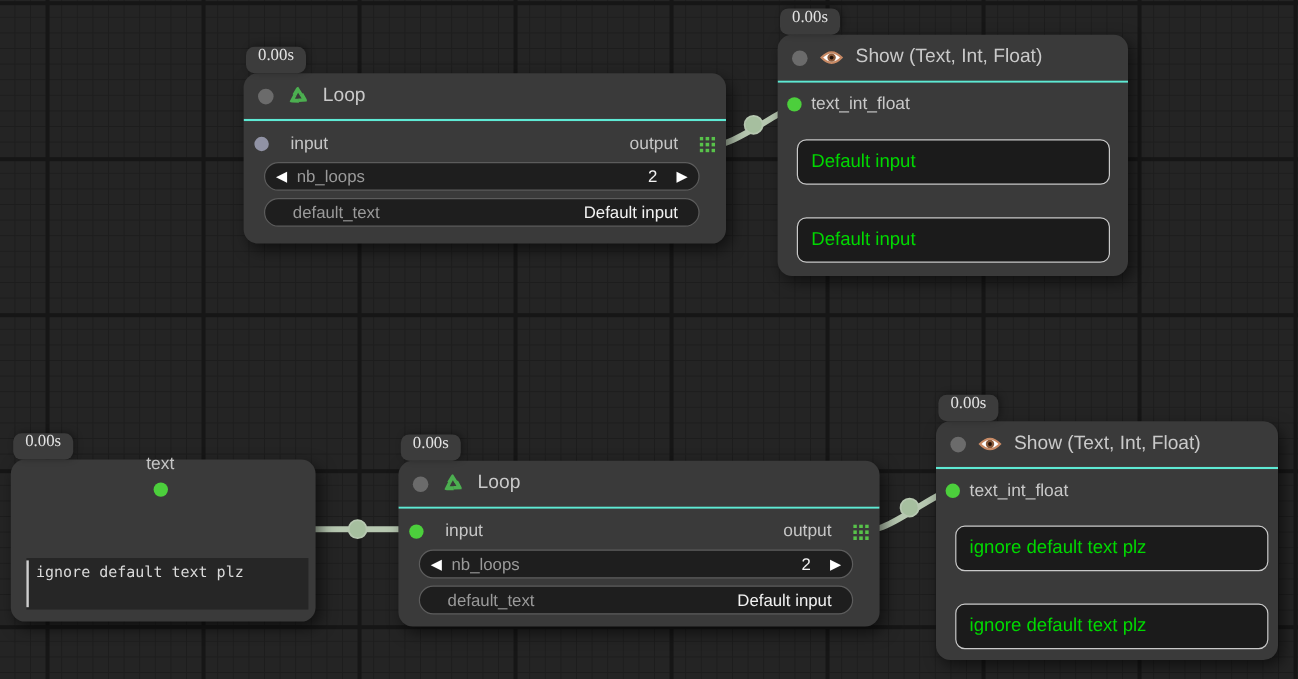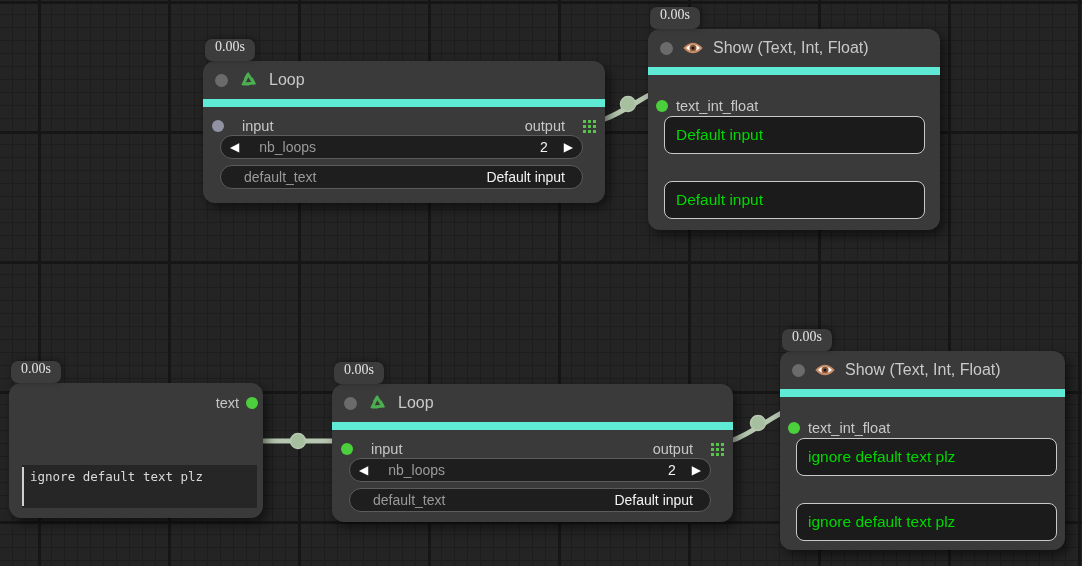--- a/index.html
+++ b/index.html
@@ -21,54 +21,54 @@
     box-shadow:4px 5px 12px rgba(0,0,0,.55);
   }
   .badge{
     position:absolute;top:-22px;left:2px;height:22px;padding:0 10px;
     background:#3c3c3c;border-radius:7px;display:flex;align-items:flex-start;
     font-family:"Liberation Serif",serif;font-size:14px;color:#e3e3e3;
     box-shadow:2px -1px 6px rgba(0,0,0,.35);
   }
   .header{
     height:38px;display:flex;align-items:center;gap:10px;padding:0 12px;
-    border-bottom:8px solid #5eead4;border-radius:12px 12px 0 0;
+    border-bottom:2px solid #5eead4;border-radius:12px 12px 0 0;
   }
   .status-dot{width:13px;height:13px;border-radius:50%;background:#6b6b6b;flex:none;}
   .title{font-size:16px;color:#c9c9c9;white-space:nowrap;}
   .icn{display:inline-flex;flex:none;align-items:center;}
   .io-row{
     height:22px;margin-top:8px;display:flex;align-items:center;
     justify-content:space-between;padding:0 9px;font-size:14.5px;color:#c6c6c6;
   }
   .port-group{display:flex;align-items:center;gap:18px;}
   .port-dot{width:12px;height:12px;border-radius:50%;flex:none;}
   .dot-green{background:#4ccf3c;}
   .dot-slate{background:#9193a5;}
   .pill{
     position:absolute;left:17px;right:22px;height:24px;box-sizing:border-box;
     border:1px solid #5c5c5c;border-radius:12px;background:#1e1e1e;
     display:flex;align-items:center;font-size:14px;padding:0 9px;
   }
   .pill.nb{top:74px;} .pill.dt{top:104px;}
   .arrow{color:#ffffff;font-size:12px;line-height:1;cursor:pointer;}
-  .wlabel{color:#9a9a9a;margin-left:20px;}
+  .wlabel{color:#9a9a9a;margin-left:8px;}
   .wlabel.pad{margin-left:14px;}
   .spacer{flex:1;}
   .wvalue{color:#f2f2f2;margin-right:16px;}
   .wvalue.end{margin-right:8px;}
-  .show-input-row{margin-top:23px;padding-left:8px;display:flex;gap:8px;align-items:center;font-size:14.5px;color:#c8c8c8;}
+  .show-input-row{margin-top:10px;padding-left:8px;display:flex;gap:8px;align-items:center;font-size:14.5px;color:#c8c8c8;}
   .display-box{
     position:absolute;left:16px;width:261px;height:38px;box-sizing:border-box;
     border:1px solid #c9c9c9;border-radius:8px;background:#1b1b1b;
     color:#00d800;font-size:15.5px;display:flex;align-items:center;padding-left:11px;
     white-space:nowrap;overflow:hidden;
   }
   .display-box.b1{top:87px;} .display-box.b2{top:152px;}
-  .text-out-row{margin-top:9px;height:22px;display:flex;justify-content:flex-end;align-items:center;gap:7px;padding-right:5px;font-size:14.5px;color:#c6c6c6;}
+  .text-out-row{margin-top:9px;height:22px;display:flex;justify-content:flex-end;align-items:center;gap:7px;padding-right:5px;font-size:14.5px;color:#c6c6c6;flex-direction:column;}
   .texteditor{position:absolute;left:13px;top:82px;width:235px;height:43px;background:#262626;}
   .texteditor .caret-bar{position:absolute;left:0;top:2px;bottom:2px;width:2px;background:#cfcfcf;}
   .texteditor textarea{
     width:100%;height:100%;box-sizing:border-box;background:transparent;border:none;
     resize:none;outline:none;color:#dadada;
     font-family:"DejaVu Sans Mono",monospace;font-size:12.5px;line-height:1.35;
     padding:4px 2px 4px 8px;overflow:hidden;
   }
 </style>
 </head>

